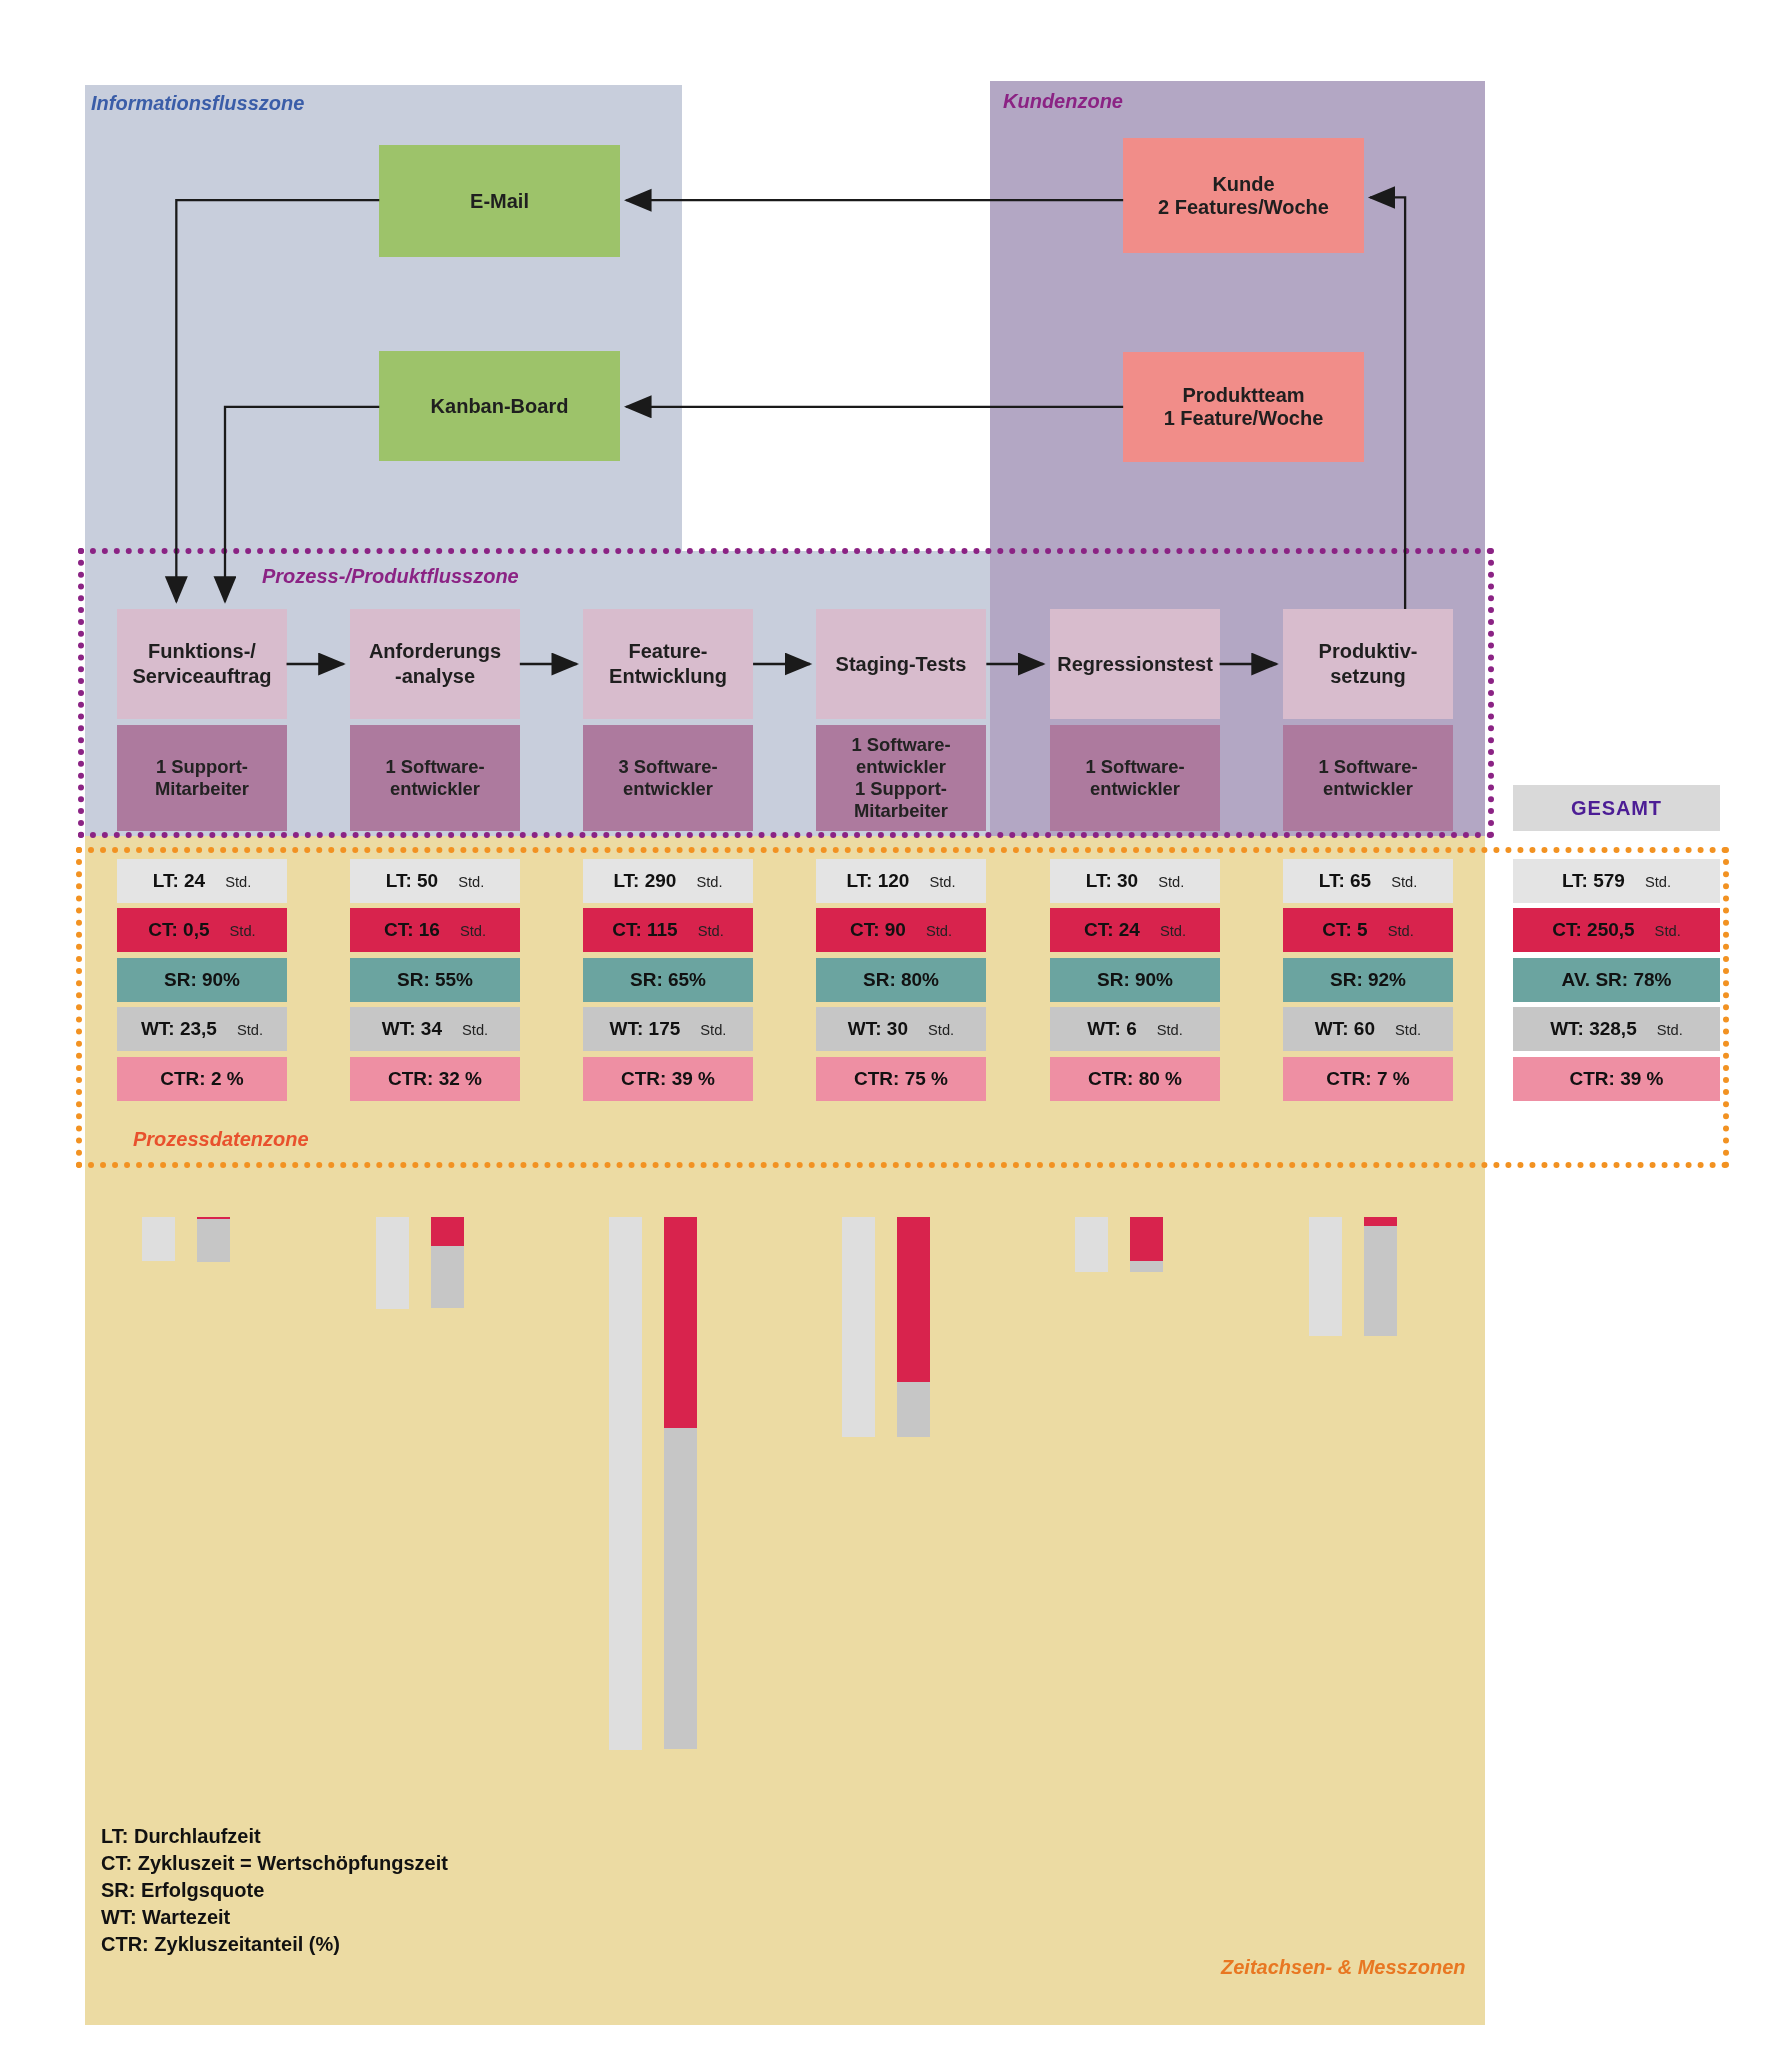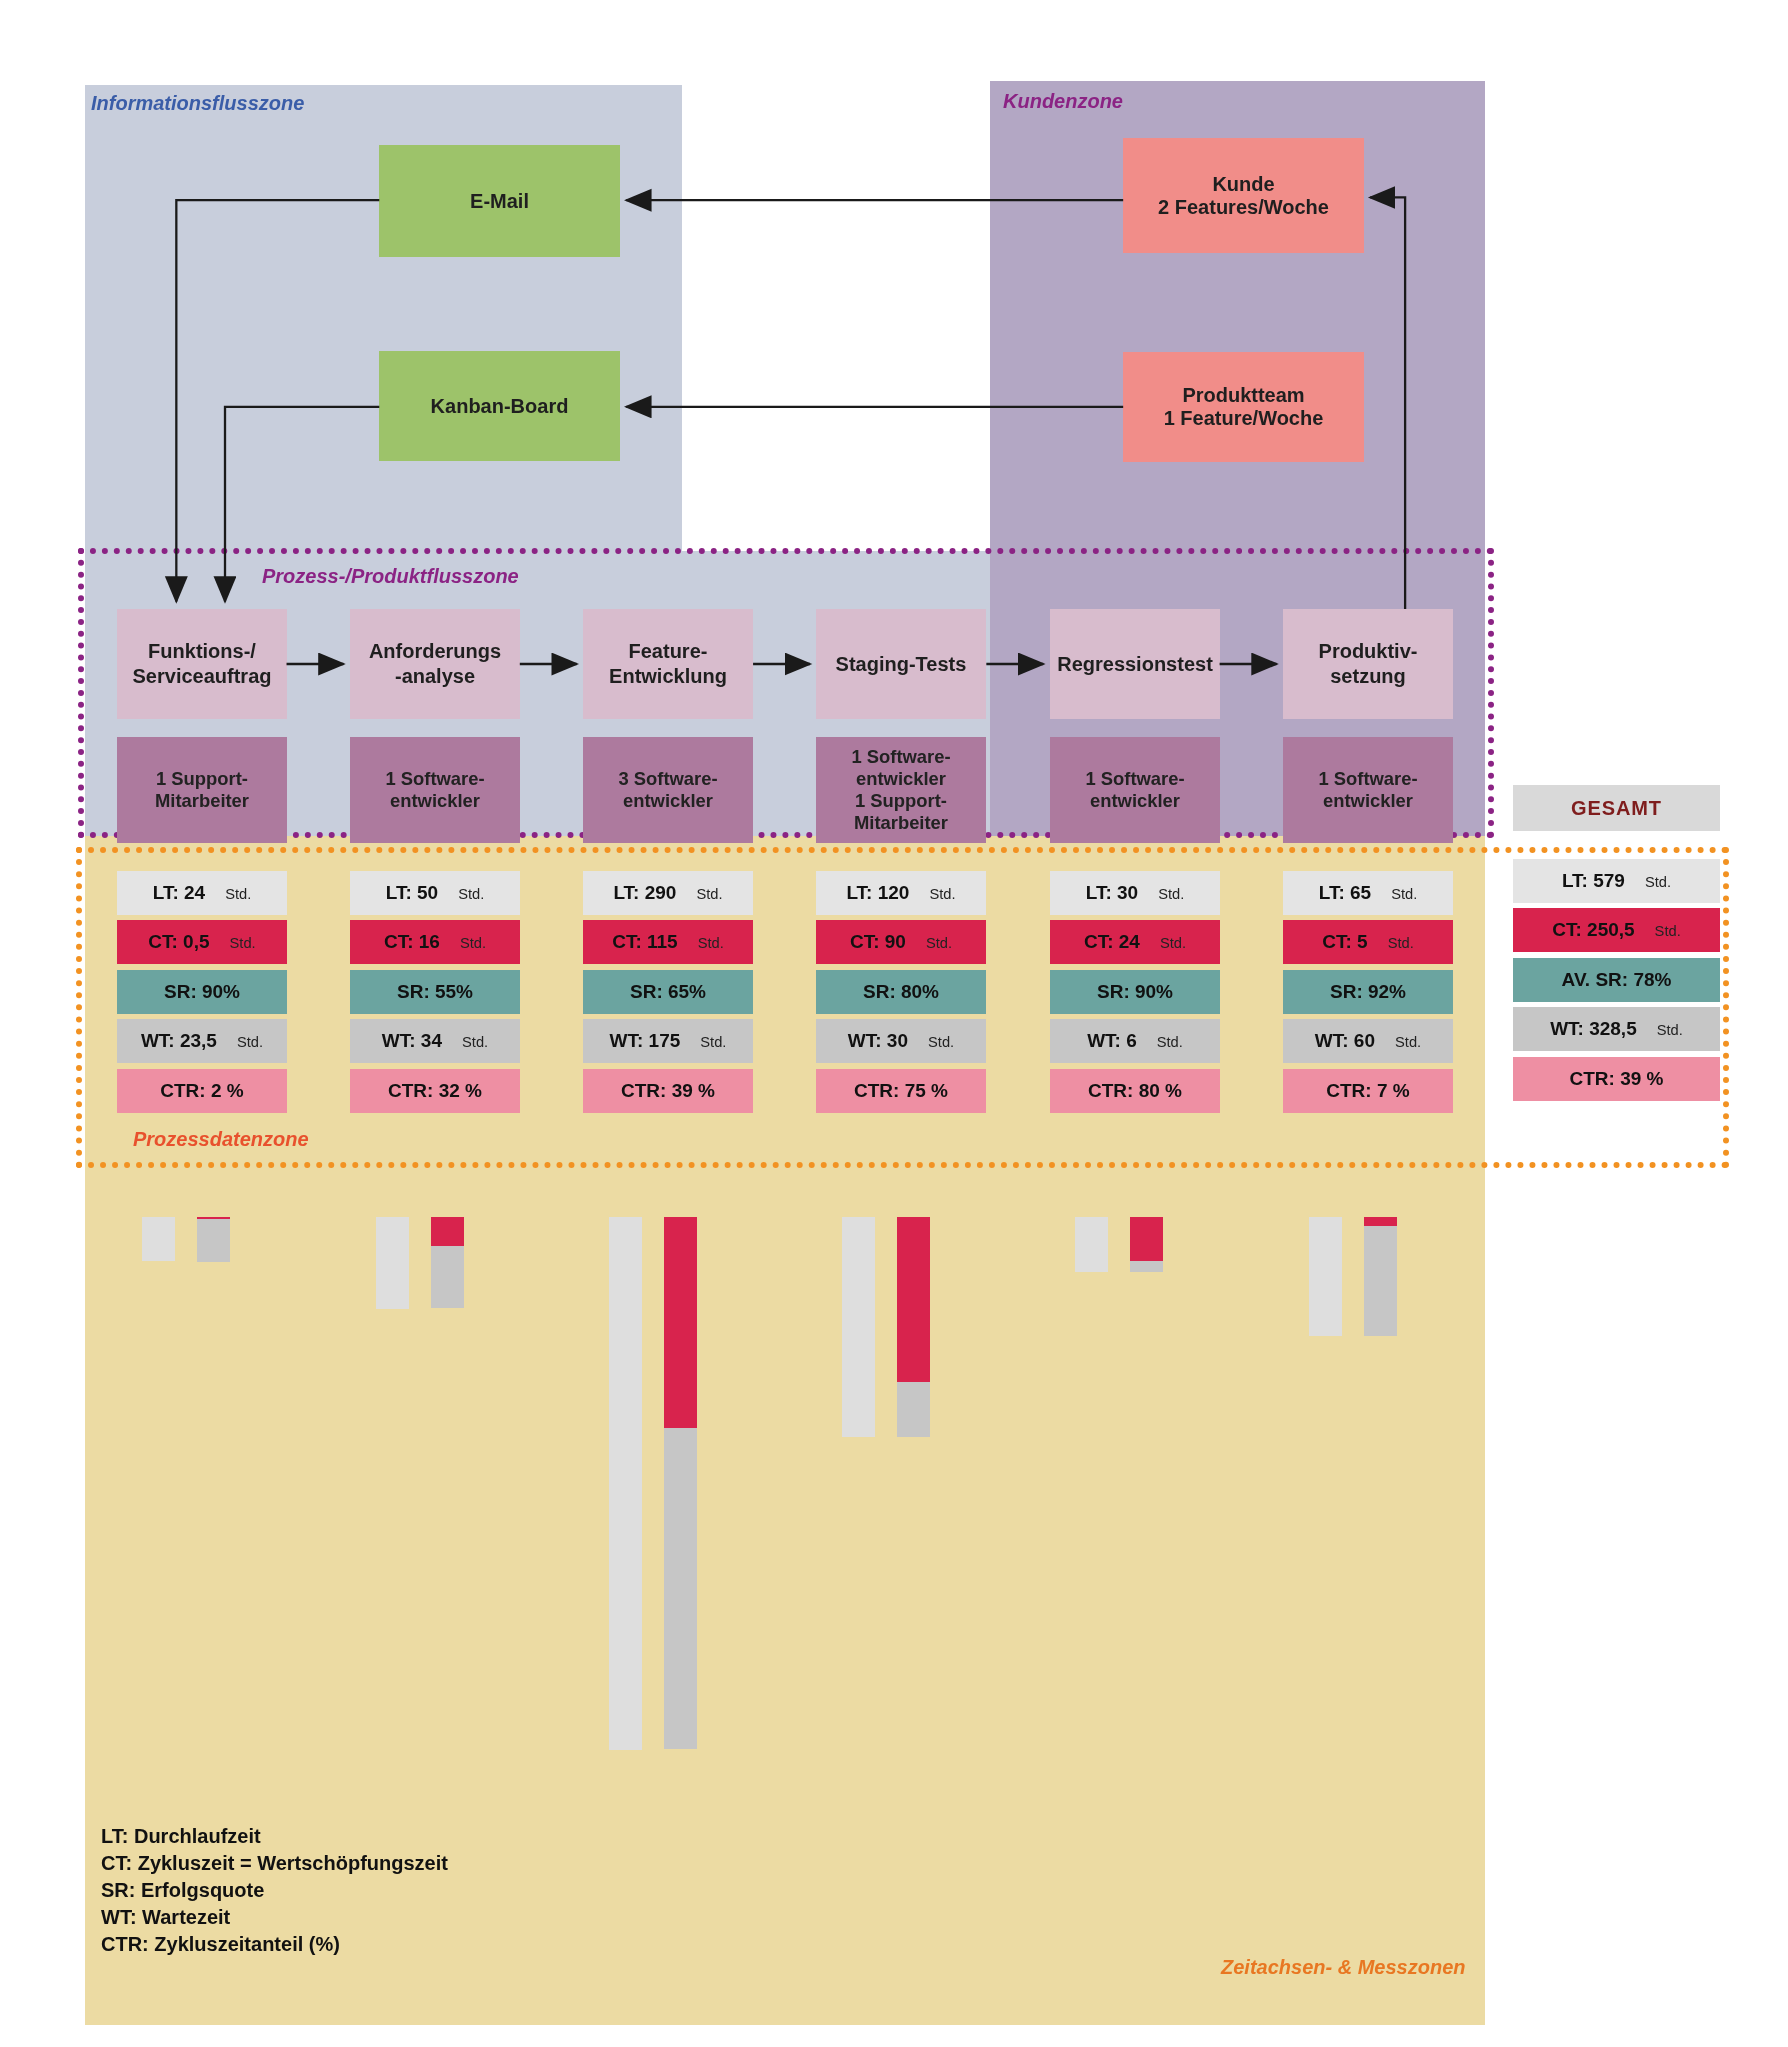--- a/index.html
+++ b/index.html
@@ -23,36 +23,36 @@
   .zlabel.orange { color:var(--label-orange,#e87722); }
 
   .node { display:flex; align-items:center; justify-content:center; text-align:center;
           font-weight:700; font-size:20px; color:#1f1f1f; white-space:pre-line; }
   .node.green  { background:var(--node-green,#9dc36a); }
   .node.salmon { background:var(--node-salmon,#f18d89); }
 
   .pcol { top:609px; width:170px; }
   .pname { height:110px; background:var(--process-label,#d8bccd); display:flex; align-items:center; justify-content:center;
            text-align:center; font-weight:700; font-size:20px; color:#1f1f1f; white-space:pre-line; line-height:1.25; }
-  .prole { height:106px; margin-top:18px; background:var(--process-role,#ad7a9e); display:flex; align-items:center; justify-content:center;
+  .prole { height:106px; margin-top:6px; background:var(--process-role,#ad7a9e); display:flex; align-items:center; justify-content:center;
            text-align:center; font-weight:700; font-size:18.4px; color:#222222; white-space:pre-line; line-height:1.2; }
 
   .mrow { height:44px; margin-top:5.5px; display:flex; align-items:baseline; justify-content:center; gap:20px;
           font-weight:700; font-size:19px; color:#111111; padding-top:11px; }
   .mrow.first { margin-top:27.5px; }
   .mrow.lt  { background:var(--lt-row,#e4e4e4); }
   .mrow.ct  { background:var(--ct-row,#d8234d); }
   .mrow.sr  { background:var(--sr-row,#6ba4a0); }
   .mrow.wt  { background:var(--wt-row,#c6c6c6); }
   .mrow.ctr { background:var(--ctr-row,#ee8fa3); }
   .mu { font-weight:400; font-size:14.7px; color:#222222; }
 
   .gcol { top:785px; width:207px; }
   .ghead { position:static; height:46px; background:var(--gesamt-header,#d9d9d9); display:flex; align-items:center;
-           justify-content:center; font-weight:700; font-size:20px; color:#7f1d1d; letter-spacing:0.9px; }
+           justify-content:center; font-weight:700; font-size:20px; color:#4c1d95; letter-spacing:0.9px; }
 
   .bar { top:1217px; width:33px; background:var(--bar-gray,#dedede); }
   .bar-stack { top:1217px; width:33px; display:flex; flex-direction:column; }
   .seg.ct { background:var(--ct-row,#d8234d); }
   .seg.wt { background:var(--bar-wt,#c6c6c6); }
 
   .legend { left:101px; top:1823px; font-weight:700; font-size:20px; line-height:1.35; color:#111111; }
 
   svg.arrows { position:absolute; left:0; top:0; pointer-events:none; }
 </style>

